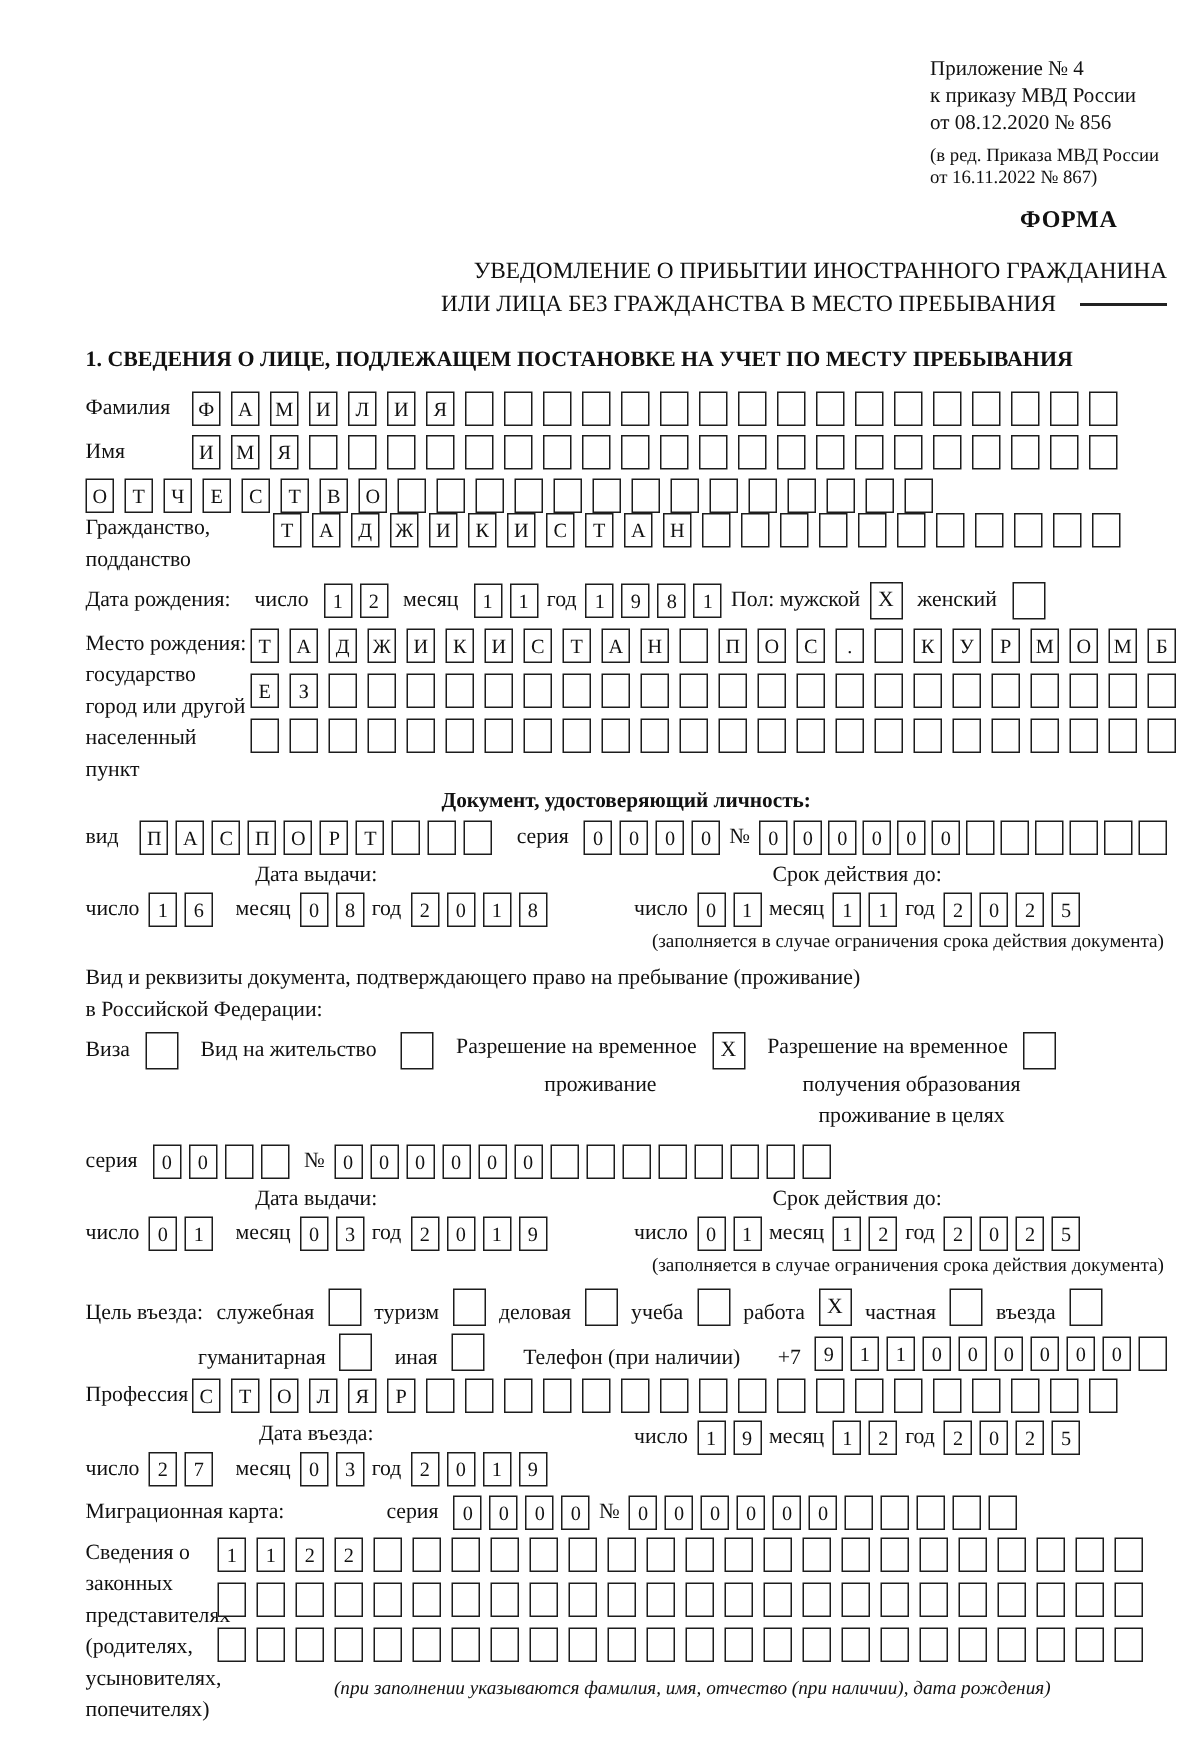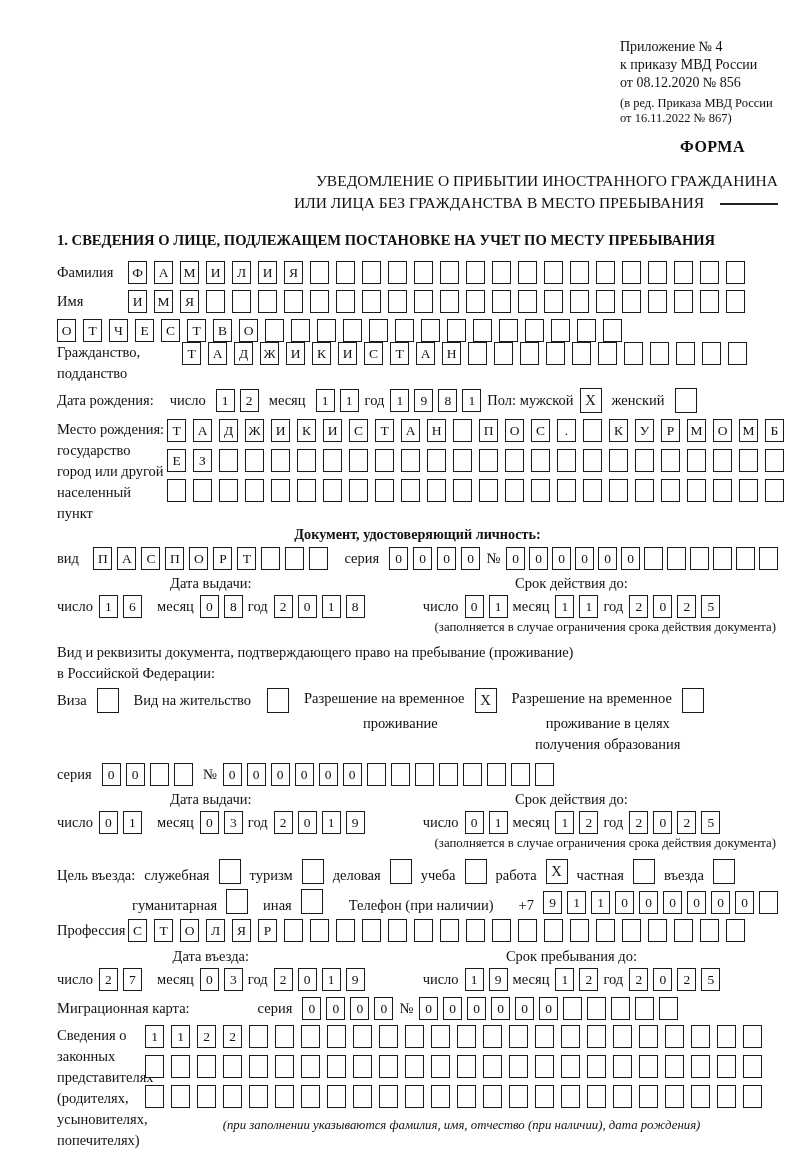--- a/index.html
+++ b/index.html
@@ -448,22 +448,22 @@
       </span>
       <div>проживание</div>
     </span>
     <span class="vopt-multi">
       <span class="l1">
         <span>Разрешение на временное</span>
         <span class="boxes check">
             <span class="cbox"></span>
           </span>
       </span>
+      <div>получения образования</div>
       <div>проживание в целях</div>
-      <div>получения образования</div>
     </span>
   </div>
 
   <div class="frow mt8">
     <span class="lbl">серия</span>
     <span class="boxes num ml10">
         <span class="cbox">0</span>
         <span class="cbox">0</span>
         <span class="cbox"></span>
         <span class="cbox"></span>
@@ -640,21 +640,20 @@
         <span class="dlbl">год</span>
         <span class="boxes num">
             <span class="cbox">2</span>
             <span class="cbox">0</span>
             <span class="cbox">1</span>
             <span class="cbox">9</span>
           </span>
       </div>
     </div>
     <div class="dcol right">
-      <div class="dhead">Срок пребывания до:</div>
       <div class="drow">
         <span class="dlbl">число</span>
         <span class="boxes num">
             <span class="cbox">1</span>
             <span class="cbox">9</span>
           </span>
         <span class="dlbl">месяц</span>
         <span class="boxes num">
             <span class="cbox">1</span>
             <span class="cbox">2</span>

